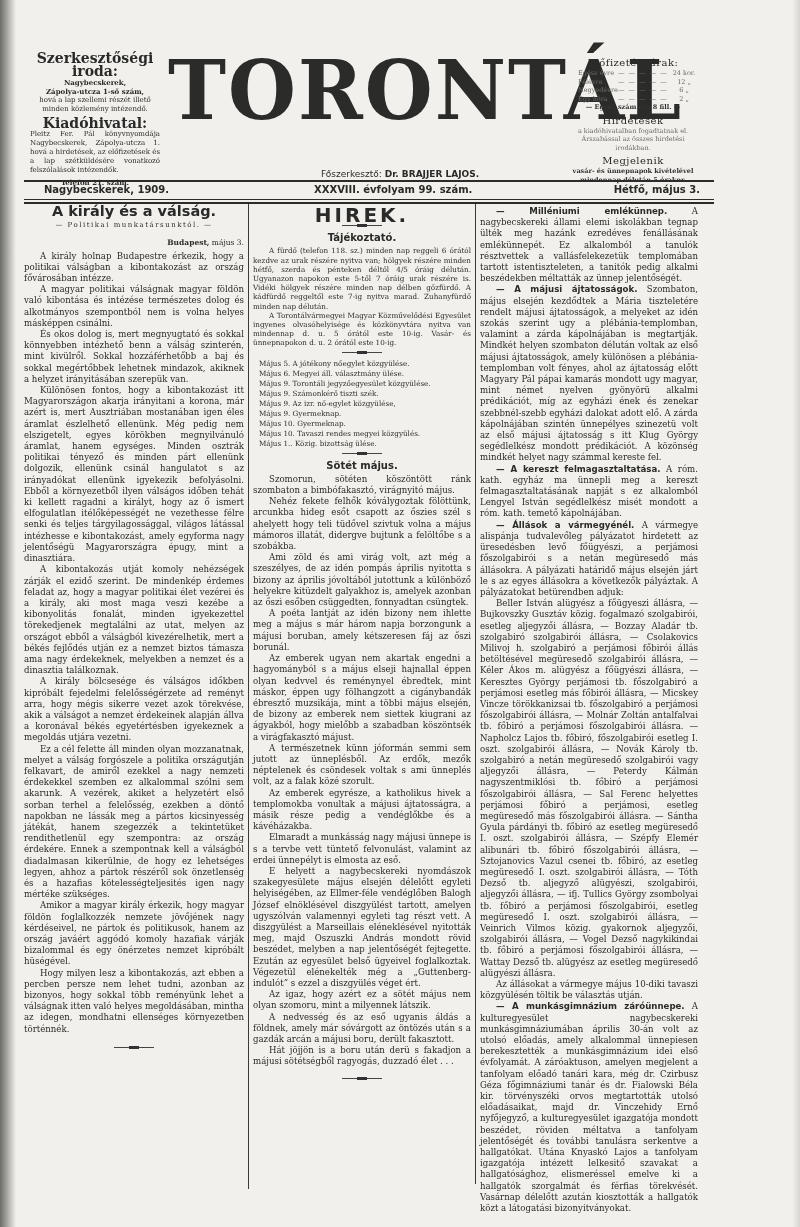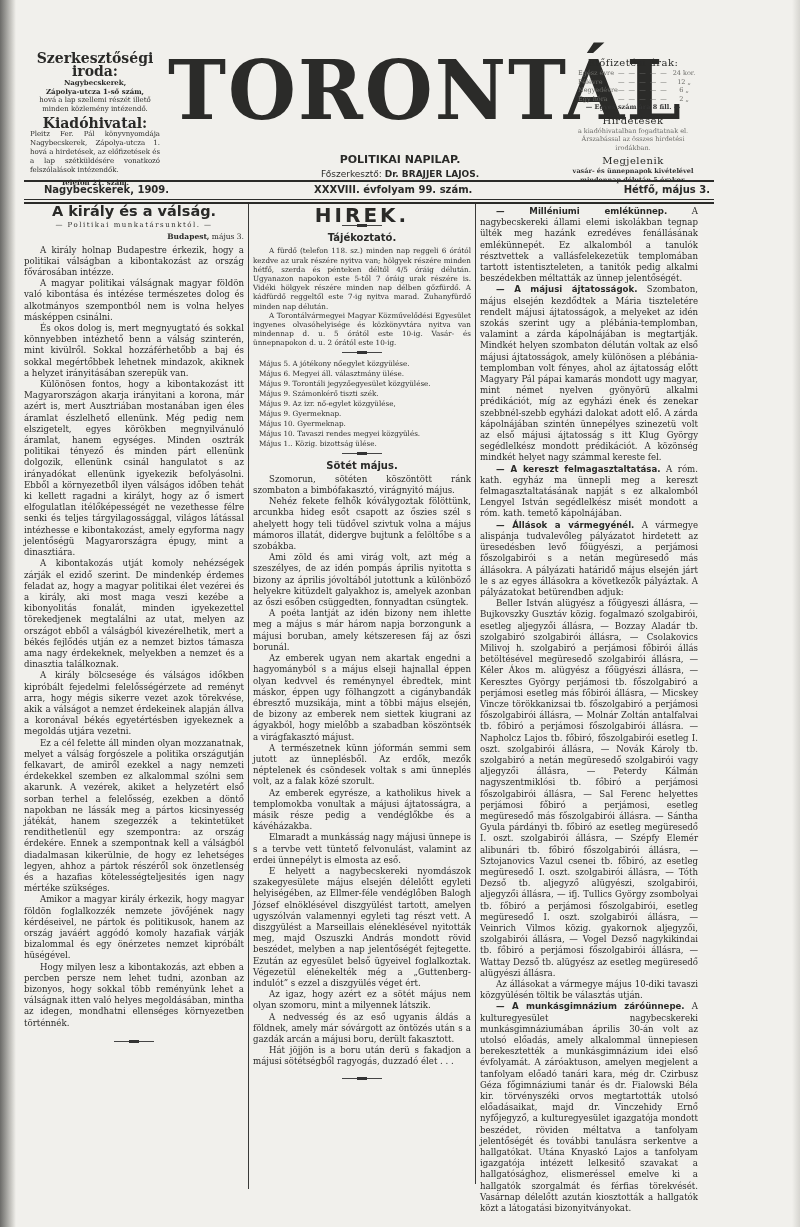--- a/index.html
+++ b/index.html
@@ -37,32 +37,32 @@
     font-family: "DejaVu Sans", sans-serif; font-weight: bold; font-size: 11px; }
   .editor { position: absolute; left: 160px; top: 169px; width: 480px; text-align: center;
     font-family: "DejaVu Sans", sans-serif; font-size: 9px; }
   .editor b { font-weight: bold; }
 
   .rule { position: absolute; background: #2b2b29; }
   .dateline { position: absolute; top: 184px; left: 24px; width: 690px; height: 14px;
     font-family: "DejaVu Sans", sans-serif; font-weight: bold; font-size: 10px; }
   .dateline .l { position: absolute; left: 20px; }
   .dateline .c { position: absolute; left: 290px; }
-  .dateline .r { position: absolute; right: 4px; }
+  .dateline .r { position: absolute; right: 14px; }
 
   
   .col { position: absolute; top: 206px; font-size: 8.6px; line-height: 11.2px; text-align: justify; }
   .col1 { left: 24px; width: 220px; }
   .col2 { left: 253px; width: 218px; }
   .col3 { left: 480px; width: 218px; }
   .vrule { position: absolute; top: 204px; width: 1px; background: #3a3a38; }
 
   .col p { margin: 0; text-indent: 16px; }
   .h1 { font-family: "DejaVu Sans", sans-serif; font-weight: bold; font-size: 14.5px; text-align: center; margin: 0 0 3px 0; }
-  .kicker { text-align: center; font-size: 7px; letter-spacing: 1.5px; }
+  .kicker { text-align: center; font-size: 7px; letter-spacing: 1.5px; margin-bottom: 6px; }
   .place { text-align: right; font-size: 7.5px; margin-bottom: 2px; }
   .place b { font-weight: bold; }
 
   .hirek { font-family: "DejaVu Sans", sans-serif; font-weight: bold; font-size: 20px; letter-spacing: 3px; text-align: center; margin: 4px 0 2px 0; }
   .orn { display: block; width: 40px; height: 5px; margin: 2px auto 4px auto; position: relative; }
   .orn::before { content: ""; position: absolute; left: 0; top: 2px; width: 40px; height: 1px; background: #444; }
   .orn::after { content: ""; position: absolute; left: 15px; top: 1px; width: 10px; height: 3px; background: #333; }
   .h2 { font-family: "DejaVu Sans", sans-serif; font-weight: bold; font-size: 10px; text-align: center; margin: 2px 0 3px 0; }
   .small { font-size: 7.2px; line-height: 9.2px; }
   .events { font-size: 7.2px; line-height: 10px; margin: 2px 6px; }
@@ -81,21 +81,20 @@
     <div class="h">Szerkesztőségi iroda:</div>
     <div class="b">Nagybecskerek,</div>
     <div class="b">Zápolya-utcza 1-ső szám,</div>
     <div>hová a lap szellemi részét illető minden közlemény intézendő.</div>
     <div class="h" style="margin-top:3px">Kiadóhivatal:</div>
     <div style="text-align:justify">Pleitz Fer. Pál könyvnyomdája Nagybecskerek, Zápolya-utcza 1. hová a hirdetések, az előfizetések és a lap szétküldésére vonatkozó felszólalások intézendők.</div>
     <div class="b" style="margin-top:3px">Telefon 21. szám.</div>
   </div>
 
   <div class="title">TORONTÁL</div>
-  <div class="subtitle">POLITIKAI NAPILAP.</div>
   <div class="editor">
     <span>Főszerkesztő:</span>
     <b>Dr. BRAJJER LAJOS.</b>
   </div>
 
   <div class="mast-right">
     <div class="h">Előfizetési árak:</div>
     <div class="prices">
       <div>
           <span class="lbl">Egész évre</span>

